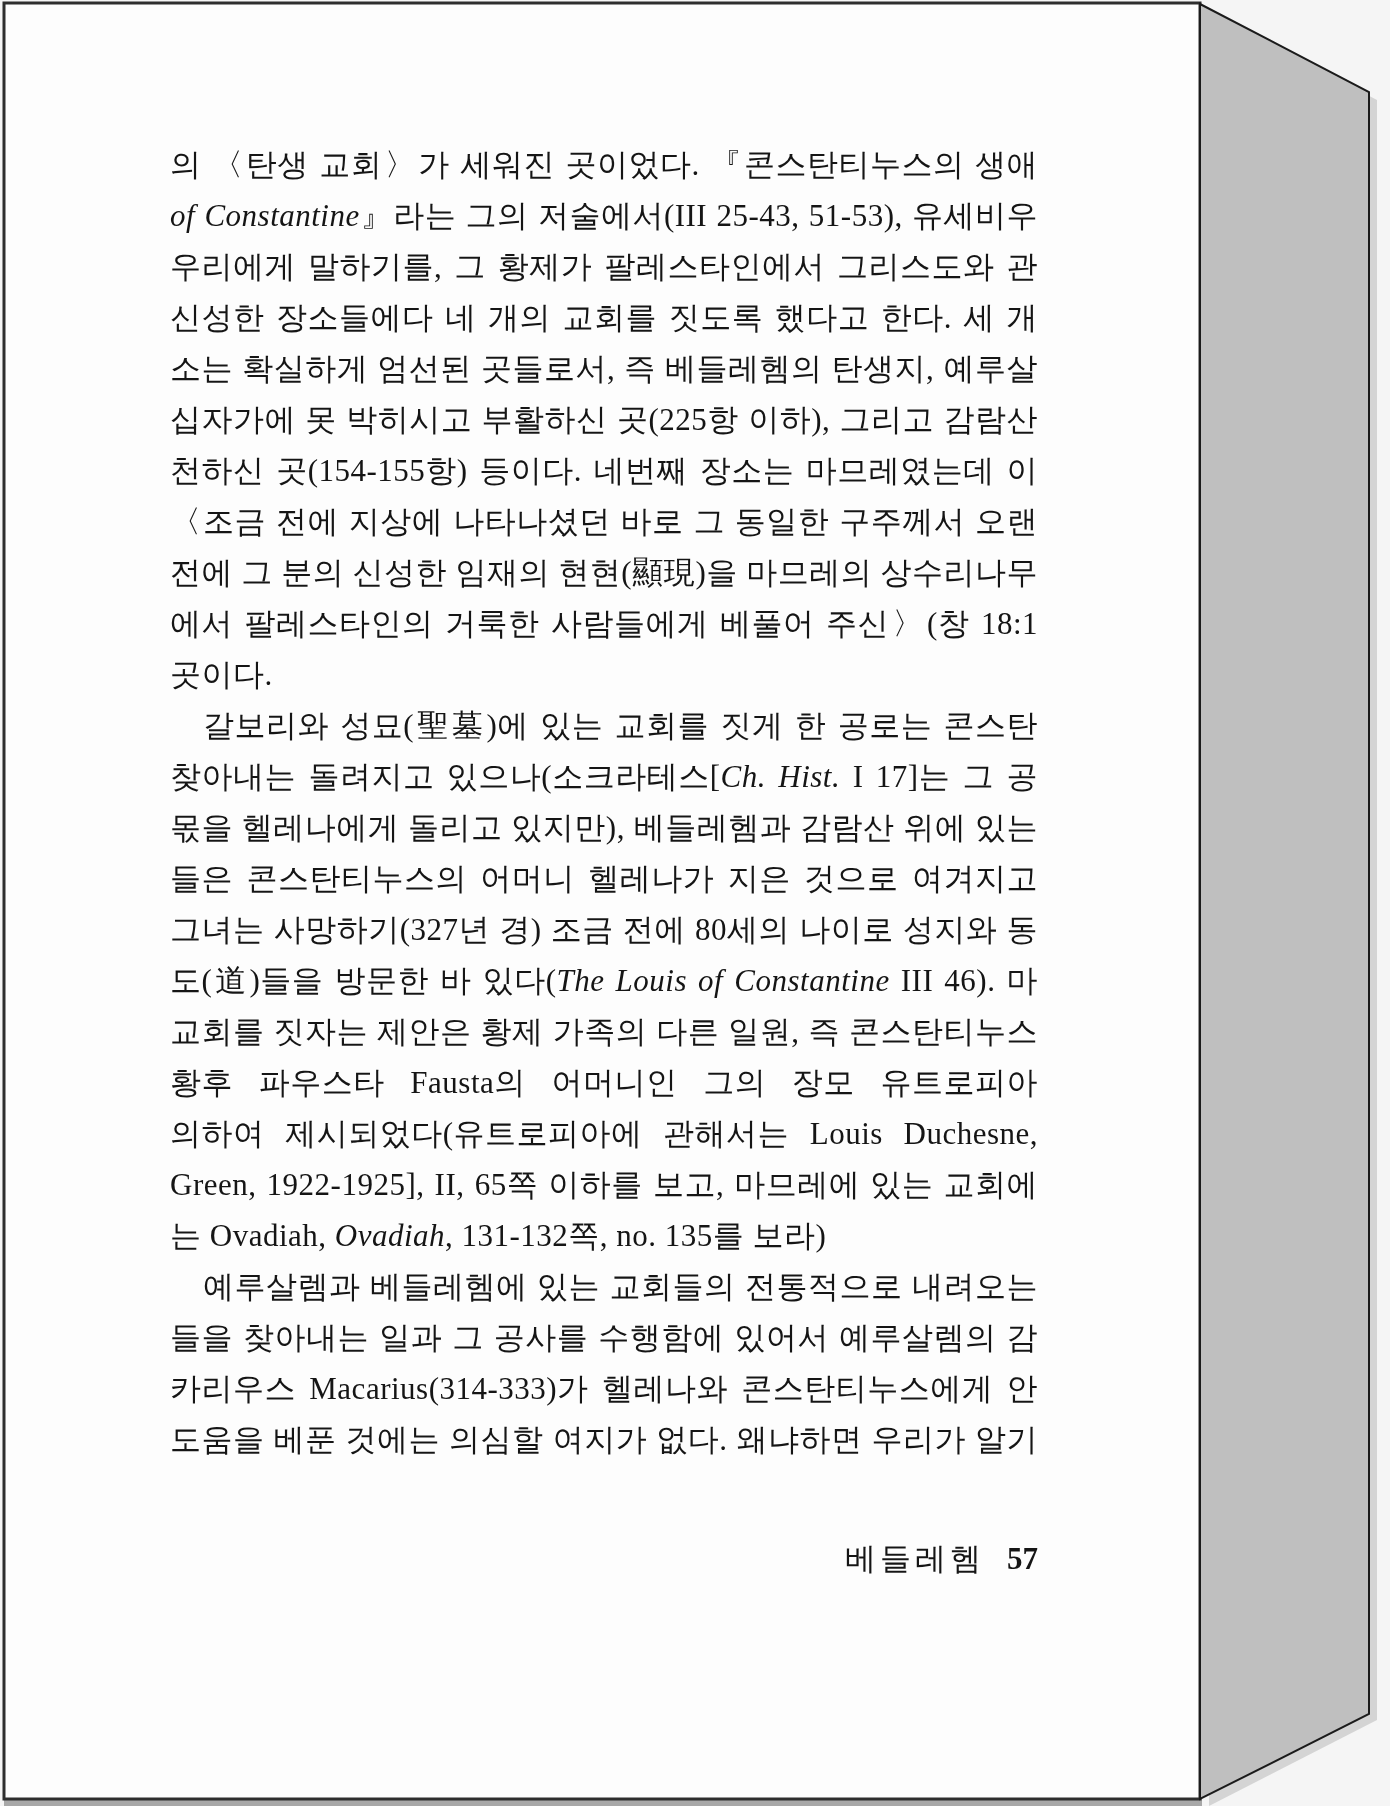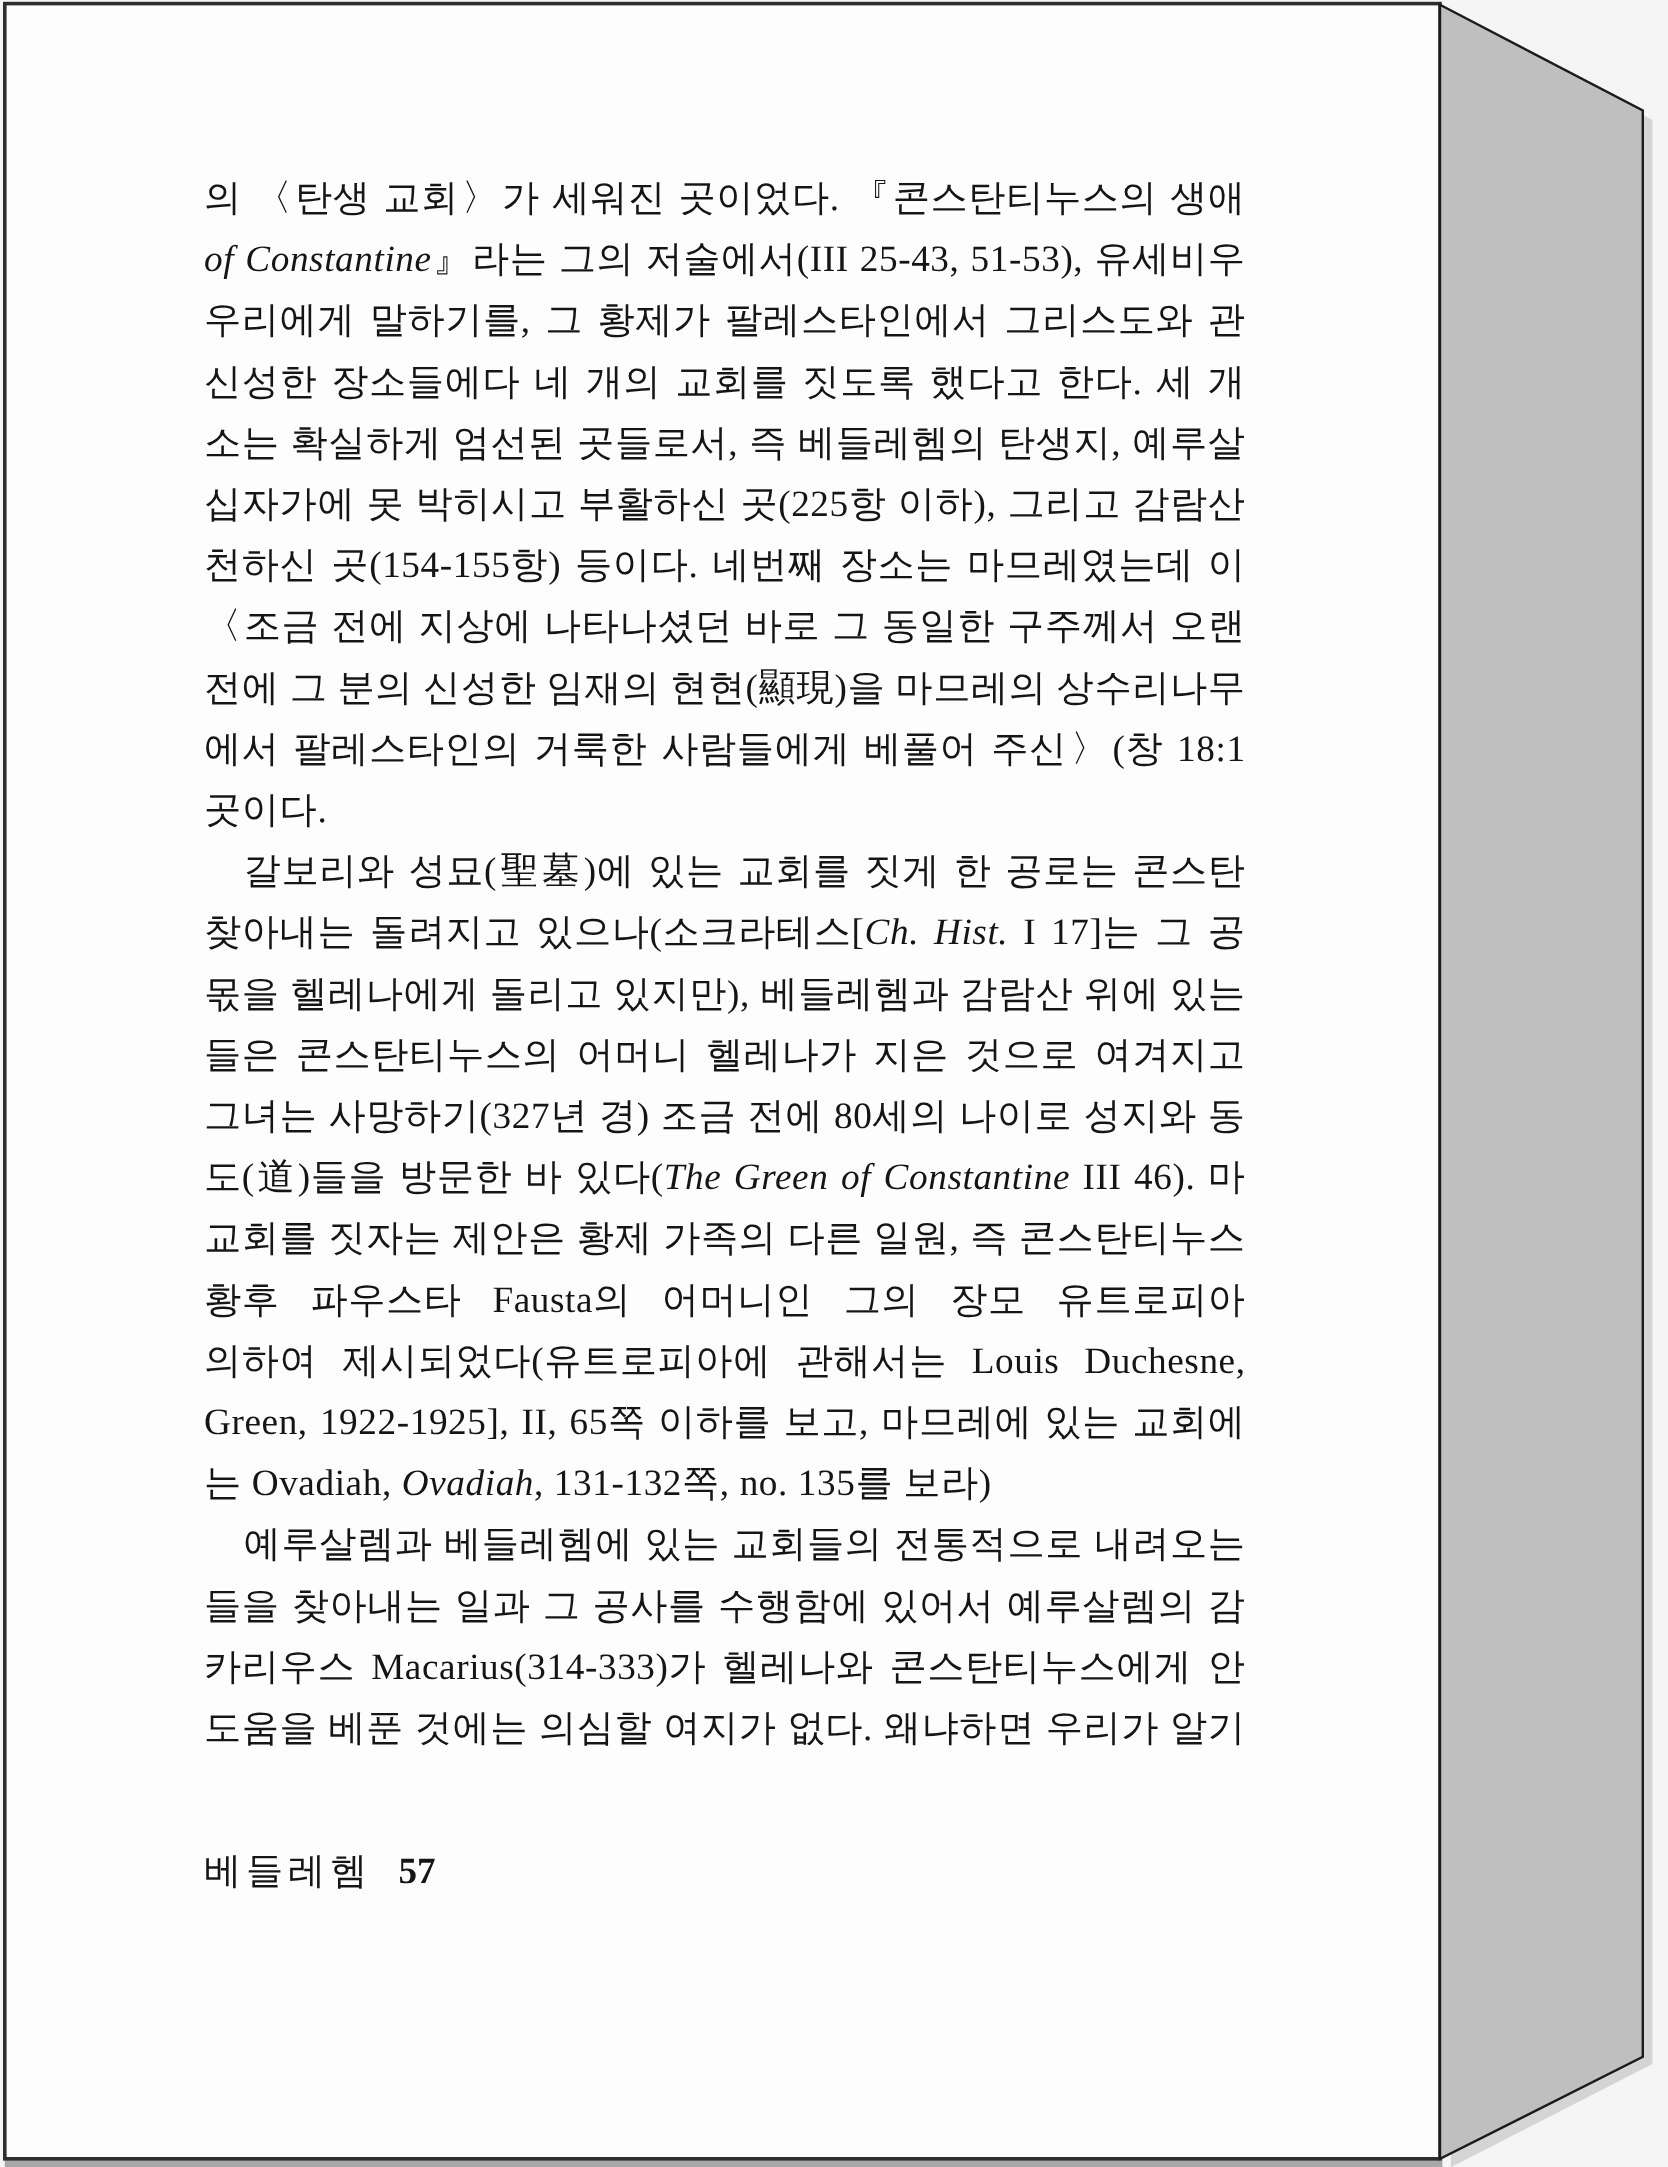--- a/index.html
+++ b/index.html
@@ -20,21 +20,21 @@
   .line {
     text-align:justify;
     text-align-last:justify;
     height:51px; overflow:hidden;
   }
   .line.no-j { text-align:right; text-align-last:left; }
   .line.indent { text-indent:33px; }
   .it { font-style:italic; }
   .footer {
     position:absolute; left:170px; top:1538px; width:868px;
-    font-size:31px; color:#151515;
+    text-align:right; font-size:31px; color:#151515;
   }
   .footer .rt { letter-spacing:4px; }
   .footer .pn { font-weight:bold; margin-left:22px; font-family:"Liberation Serif","DejaVu Serif",serif; }
 </style>
 </head>
 <body>
 
 <div class="stage">
 
   <svg class="frame-svg" viewBox="0 0 1390 1806">
@@ -60,21 +60,21 @@
       <div class="line"><span>천하신 곳(154-155항) 등이다. 네번째 장소는 마므레였는데 이것은</span></div>
       <div class="line"><span>〈조금 전에 지상에 나타나셨던 바로 그 동일한 구주께서 오랜 세대</span></div>
       <div class="line"><span>전에 그 분의 신성한 임재의 현현(顯現)을 마므레의 상수리나무 곁</span></div>
       <div class="line"><span>에서 팔레스타인의 거룩한 사람들에게 베풀어 주신〉(창 18:1 참고)</span></div>
       <div class="line no-j"><span>곳이다.</span></div>
       <div class="line indent"><span>갈보리와 성묘(聖墓)에 있는 교회를 짓게 한 공로는 콘스탄티누스</span></div>
       <div class="line"><span>찾아내는 돌려지고 있으나(소크라테스[</span><span class="it">Ch. Hist.</span><span> I 17]는 그 공로의 한</span></div>
       <div class="line"><span>몫을 헬레나에게 돌리고 있지만), 베들레헴과 감람산 위에 있는 교회</span></div>
       <div class="line"><span>들은 콘스탄티누스의 어머니 헬레나가 지은 것으로 여겨지고 있다.</span></div>
       <div class="line"><span>그녀는 사망하기(327년 경) 조금 전에 80세의 나이로 성지와 동방의</span></div>
-      <div class="line"><span>도(道)들을 방문한 바 있다(</span><span class="it">The Green of Constantine</span><span> III 46). 마므레에</span></div>
+      <div class="line"><span>도(道)들을 방문한 바 있다(</span><span class="it">The Louis of Constantine</span><span> III 46). 마므레에</span></div>
       <div class="line"><span>교회를 짓자는 제안은 황제 가족의 다른 일원, 즉 콘스탄티누스의</span></div>
       <div class="line"><span>황후 파우스타 Fausta의 어머니인 그의 장모 유트로피아 Eutropia에</span></div>
       <div class="line"><span>의하여 제시되었다(유트로피아에 관해서는 Louis Duchesne, </span></div>
       <div class="line"><span>Green, 1922-1925], II, 65쪽 이하를 보고, 마므레에 있는 교회에 관해서</span></div>
       <div class="line no-j"><span>는 Ovadiah, </span><span class="it">Ovadiah</span><span>, 131-132쪽, no. 135를 보라)</span></div>
       <div class="line indent"><span>예루살렘과 베들레헴에 있는 교회들의 전통적으로 내려오는 위치</span></div>
       <div class="line"><span>들을 찾아내는 일과 그 공사를 수행함에 있어서 예루살렘의 감독 마</span></div>
       <div class="line"><span>카리우스 Macarius(314-333)가 헬레나와 콘스탄티누스에게 안내의</span></div>
       <div class="line"><span>도움을 베푼 것에는 의심할 여지가 없다. 왜냐하면 우리가 알기로는</span></div>
     </div>

